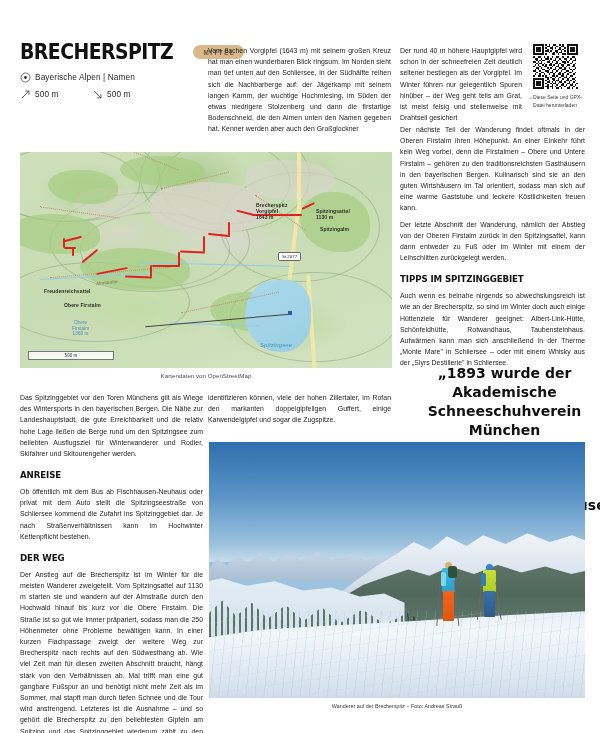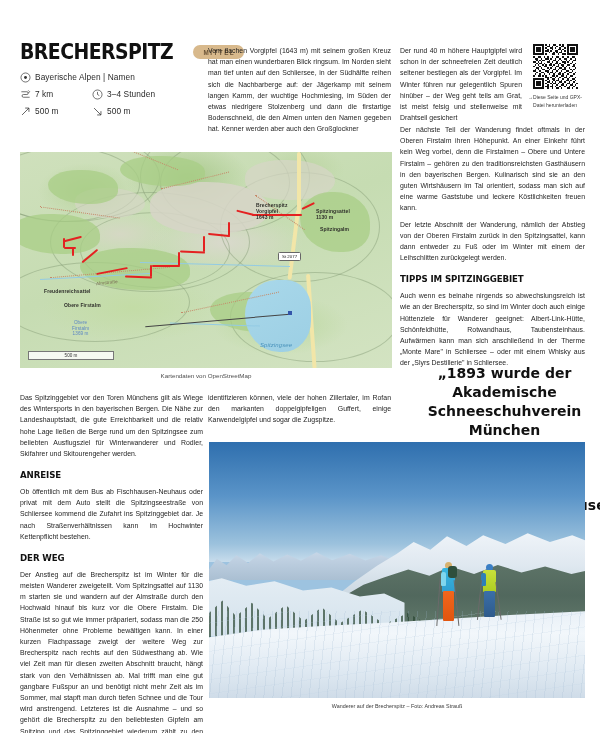--- a/index.html
+++ b/index.html
@@ -225,40 +225,20 @@
           <span class="ico">
             <svg viewBox="0 0 16 16" width="11" height="11">
                 <circle cx="8" cy="8" r="6.6" fill="none" stroke="#333" stroke-width="1"></circle>
                 <circle cx="8" cy="8" r="2.1" fill="#333"></circle>
               </svg>
           </span>
           <span>Bayerische Alpen | Namen</span>
         </span>
       </div>
 
-      <div class="meta-line">
-        <span class="meta-item w1">
-          <span class="ico">
-            <svg viewBox="0 0 16 16" width="11" height="11">
-                <path d="M2 4h8a2 2 0 0 1 0 4H5a2 2 0 0 0 0 4h9" fill="none" stroke="#333" stroke-width="1"></path>
-                <path d="M12 2l2 2-2 2" fill="none" stroke="#333" stroke-width="1"></path>
-              </svg>
-          </span>
-          <span>7 km</span>
-        </span>
-        <span class="meta-item">
-          <span class="ico">
-            <svg viewBox="0 0 16 16" width="11" height="11">
-                <circle cx="8" cy="8" r="6.6" fill="none" stroke="#333" stroke-width="1"></circle>
-                <path d="M8 4.2V8l2.6 1.6" fill="none" stroke="#333" stroke-width="1"></path>
-              </svg>
-          </span>
-          <span>3–4 Stunden</span>
-        </span>
-      </div>
 
       <div class="meta-line">
         <span class="meta-item w1">
           <span class="ico">
             <svg viewBox="0 0 16 16" width="11" height="11">
                 <path d="M3 13L13 3" stroke="#333" stroke-width="1.1" fill="none"></path>
                 <path d="M7.5 3H13v5.5" stroke="#333" stroke-width="1.1" fill="none"></path>
               </svg>
           </span>
           <span>500 m</span>

